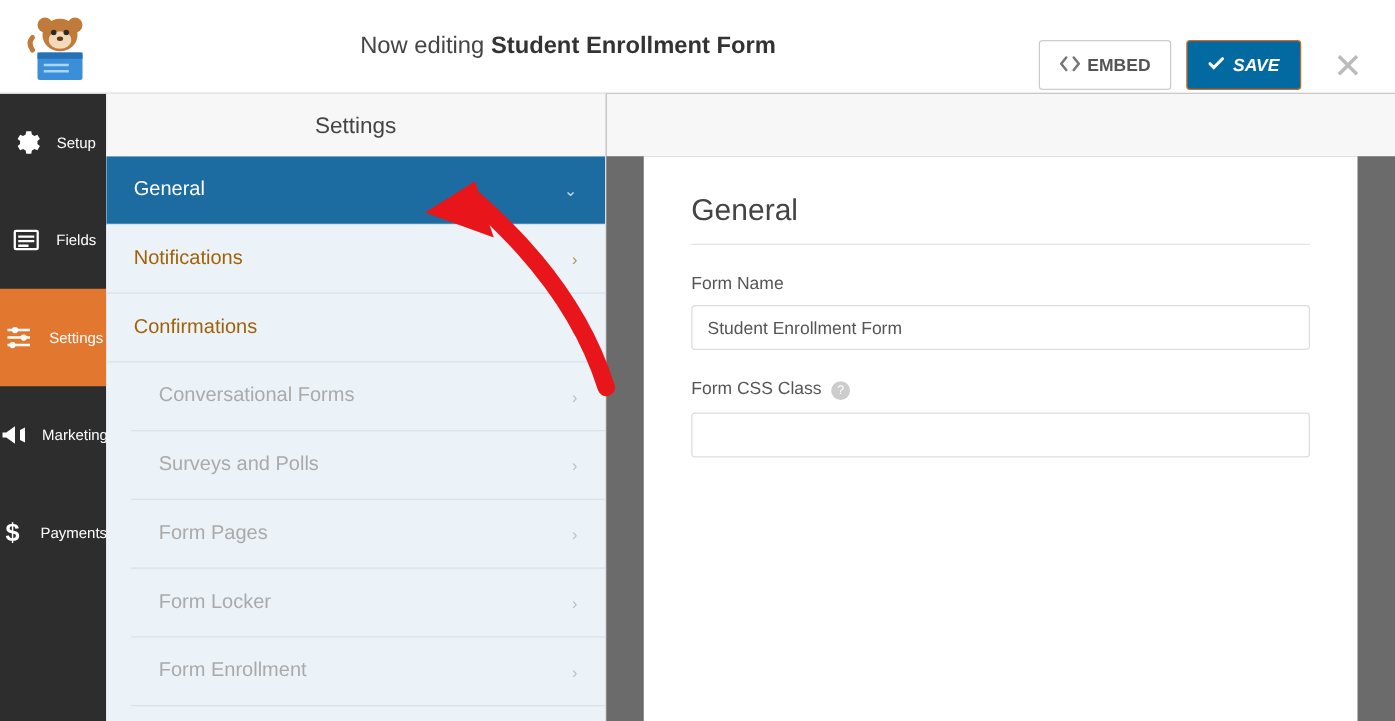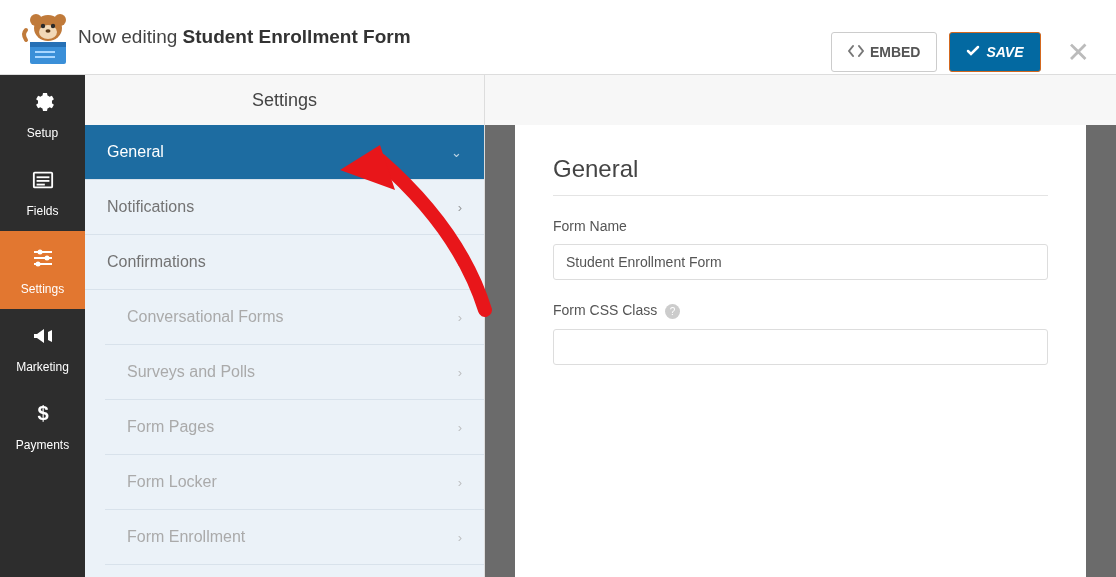--- a/index.html
+++ b/index.html
@@ -1,41 +1,41 @@
 <!DOCTYPE html>
 <html><head>
 <meta charset="utf-8">
 <style>
 * { box-sizing: border-box; margin: 0; padding: 0; }
 body { font-family: -apple-system, BlinkMacSystemFont, "Segoe UI", Arial, sans-serif; width: 1116px; height: 577px; overflow: hidden; background: #fff; position: relative; }
 
 .topbar { height: 75px; border-bottom: 1px solid #ddd; display: flex; align-items: center; padding: 0 18px; position: relative; }
 .logo { width: 60px; height: 55px; position: relative; }
 .logo svg { width: 100%; height: 100%; }
-.title-wrap { flex: 1; text-align: left; font-size: 19px; color: #444; font-weight: 300; }
+.title-wrap { flex: 1; text-align: center; font-size: 19px; color: #444; font-weight: 300; }
 .title-wrap .formname { font-weight: 700; color: #333; }
 .top-actions { display: flex; gap: 12px; align-items: center; margin-top: 30px; }
 .btn { height: 40px; border: 1px solid #ccc; background: #fff; border-radius: 3px; padding: 0 16px; font-size: 14px; color: #555; display: inline-flex; align-items: center; gap: 6px; cursor: pointer; font-weight: 600; }
 .btn.primary { background: #0369a1; border-color: #d3681f; color: #fff; font-style: italic; }
 .close-x { font-size: 28px; color: #bbb; cursor: pointer; padding: 0 8px; margin-left: 6px; }
 
 .workspace { display: flex; height: calc(577px - 75px); }
 .iconrail { width: 85px; background: #2d2d2d; display: flex; flex-direction: column; }
-.iconrail .item { height: 78px; display: flex; flex-direction: column; align-items: center; justify-content: center; color: #fff; font-size: 12px; gap: 11px; cursor: pointer; }
+.iconrail .item { height: 78px; display: flex; flex-direction: row; align-items: center; justify-content: center; color: #fff; font-size: 12px; gap: 11px; cursor: pointer; }
 .iconrail .item.active { background: #e27730; }
 .iconrail .icon { width: 26px; height: 26px; display: flex; align-items: center; justify-content: center; }
 .iconrail svg { fill: #fff; }
 
 .midcol { width: 400px; display: flex; flex-direction: column; border-right: 1px solid #ddd; }
 .midheader { height: 50px; background: #f7f7f7; display: flex; align-items: center; justify-content: center; font-size: 18px; color: #444; font-weight: 400; }
 .sidepanel { flex: 1; background: #ebf2f8; overflow-y: auto; position: relative; }
 .sidepanel::-webkit-scrollbar { width: 12px; }
 .sidepanel::-webkit-scrollbar-track { background: #eee; }
 .sidepanel::-webkit-scrollbar-thumb { background: #ccc; }
-.panel-item { height: 55px; display: flex; align-items: center; justify-content: space-between; padding: 0 22px; border-bottom: 1px solid #d8e2eb; color: #737373; font-size: 16px; cursor: pointer; }
+.panel-item { height: 55px; display: flex; align-items: center; justify-content: space-between; padding: 0 22px; border-bottom: 1px solid #d8e2eb; color: #a16207; font-size: 16px; cursor: pointer; }
 .panel-item.active { background: #1d6ca1; color: #fff; }
 .panel-item.disabled { color: #aaa; margin-left: 20px; }
 .panel-item .chev { font-size: 13px; color: inherit; opacity: 0.7; }
 
 .content-outer { flex: 1; background: #6b6b6b; padding: 50px 30px 0 30px; position: relative; overflow: hidden; }
 .content-header { position: absolute; top: 0; left: 0; right: 0; height: 50px; background: #f7f7f7; }
 .content-card { background: #fff; padding: 30px 38px; height: 100%; overflow: hidden; }
 .content-card h2 { font-size: 24px; font-weight: 400; color: #444; margin-bottom: 12px; }
 .content-card hr { border: none; border-top: 1px solid #e4e4e4; margin-bottom: 22px; }
 .fld { margin-bottom: 22px; }

